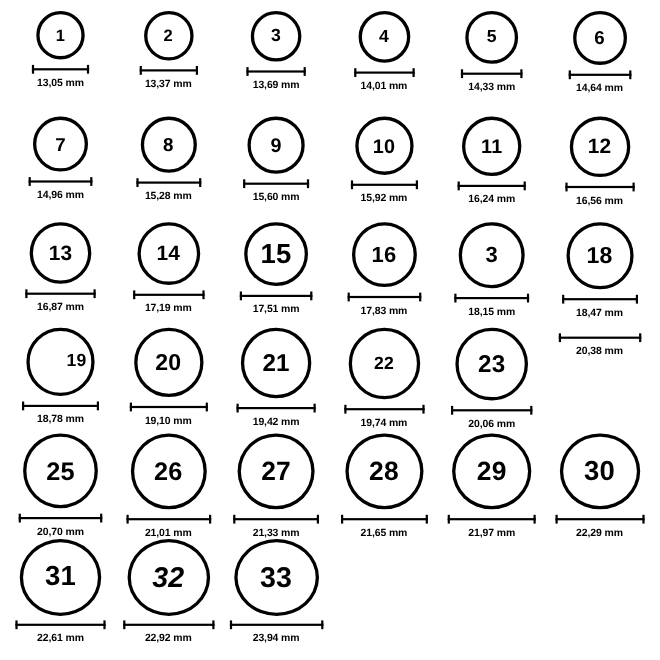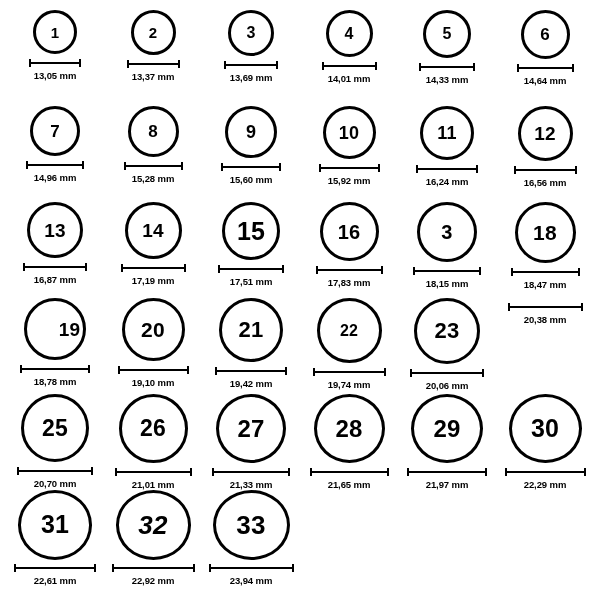--- a/index.html
+++ b/index.html
@@ -247,21 +247,21 @@
         <div class="ring" style="width: 61px; height: 61px;">
           <span class="ring-label" style="font-size: 21px;">18</span>
         </div>
         <div class="measure">
           <div class="bar" style="width: 69px;"></div>
         </div>
         <div class="mm">18,47 mm</div>
       </div>
       <div class="cell">
         <div class="ring" style="width: 62px; height: 62px;">
-          <span class="ring-label" style="font-size: 19px; margin-left: 29px;">19</span>
+          <span class="ring-label" style="font-size: 16px; margin-left: 29px;">19</span>
         </div>
         <div class="measure">
           <div class="bar" style="width: 70px;"></div>
         </div>
         <div class="mm">18,78 mm</div>
       </div>
       <div class="cell">
         <div class="ring" style="width: 63px; height: 63px;">
           <span class="ring-label" style="font-size: 21px;">20</span>
         </div>

